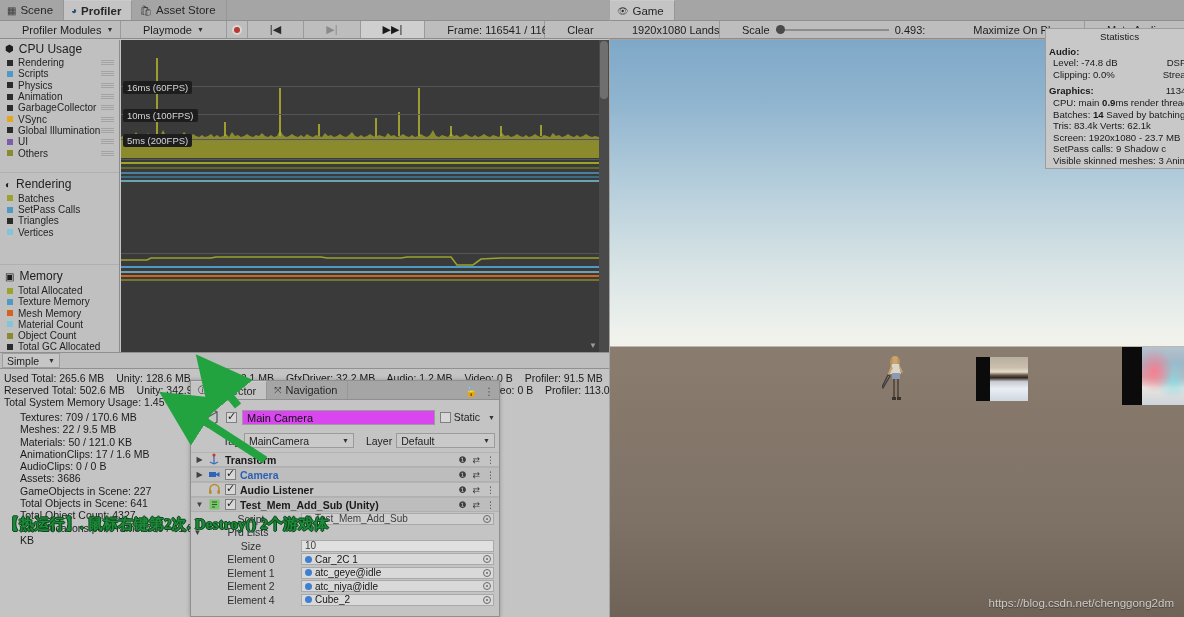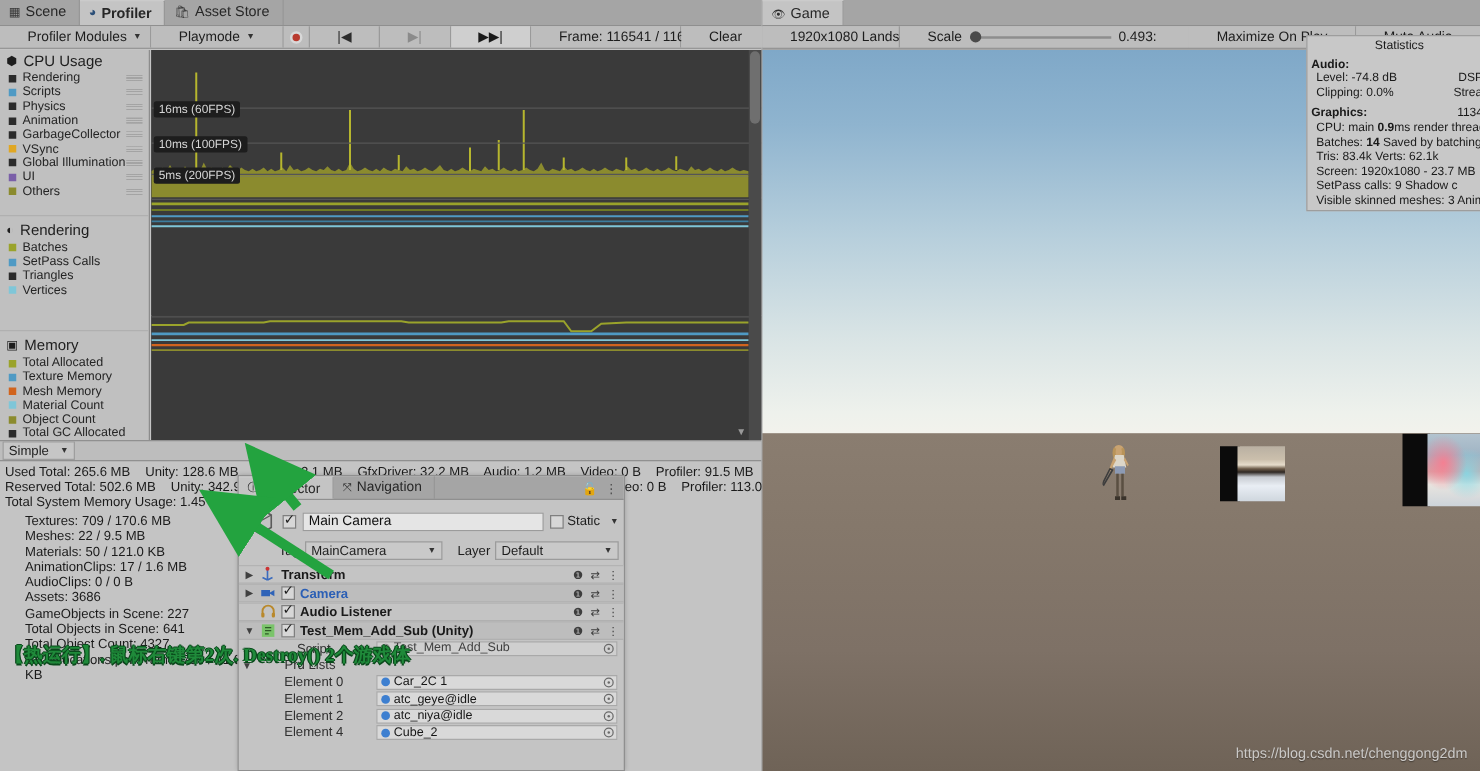--- a/index.html
+++ b/index.html
@@ -176,22 +176,22 @@
   .cubeicon { width: 26px; height: 26px; flex: none; position: relative; }
   .chk {
     width: 11px; height: 11px; background: #d7d7d7;
     border: 1px solid #7f7f7f; position: relative; flex: none;
   }
   .chk.on::after {
     content: "✓"; position: absolute; left: 0px; top: -3px;
     font-size: 11px; color: #1d1d1d; line-height: 13px;
   }
   .namefield {
-    flex: 1; height: 15px; background: #e5e5e5; border: 1px solid #9b9b9b;
-    padding-left: 4px; display: flex; align-items: center; font-size: 11px; color: #111;
+    flex: 1; height: 15px; background: #d946ef; border: 1px solid #9b9b9b;
+    padding-left: 4px; display: flex; align-items: flex-end; font-size: 11px; color: #111;
   }
   .staticbox { display: flex; align-items: center; gap: 3px; font-size: 10.5px; color: #1d1d1d; }
   .insp-tagrow { display: flex; align-items: center; gap: 4px; padding: 1px 4px 4px 32px; font-size: 10.5px; }
   .lbl { color: #1d1d1d; }
   .dropdown {
     height: 15px; background: #c9c9c9; border: 1px solid #9b9b9b;
     display: flex; align-items: center; justify-content: space-between;
     padding: 0 4px; font-size: 10.5px; color: #1d1d1d;
   }
   .comp-row {
@@ -789,20 +789,26 @@
       <span>Test_Mem_Add_Sub</span>
       <i class="pickcircle"></i>
     </span>
   </div>
 
   <div class="prop-row">
     <span class="foldout" style="margin-left:-8px;">▼</span>
     <span class="prop-label" style="width:92px;">Prd Lists</span>
   </div>
 
+  <div class="prop-row">
+    <span class="prop-label">Size</span>
+    <span class="prop-field plain">
+      <span>10</span>
+    </span>
+  </div>
 
   <div class="prop-row">
     <span class="prop-label">Element 0</span>
     <span class="prop-field obj">
       <i class="objdot"></i>
       <span>Car_2C 1</span>
       <i class="pickcircle"></i>
     </span>
   </div>
   <div class="prop-row">

